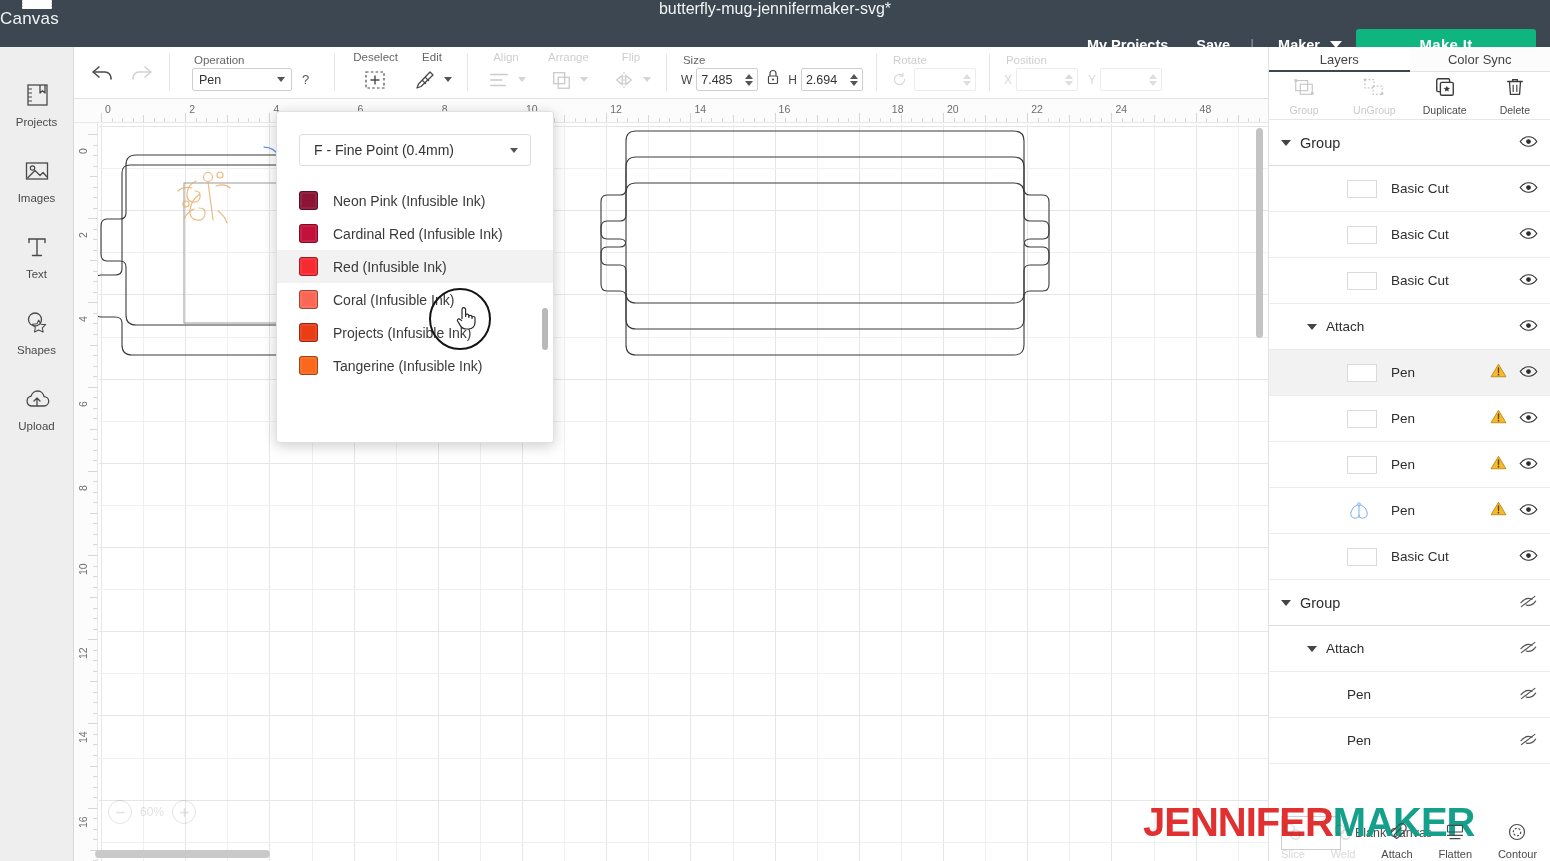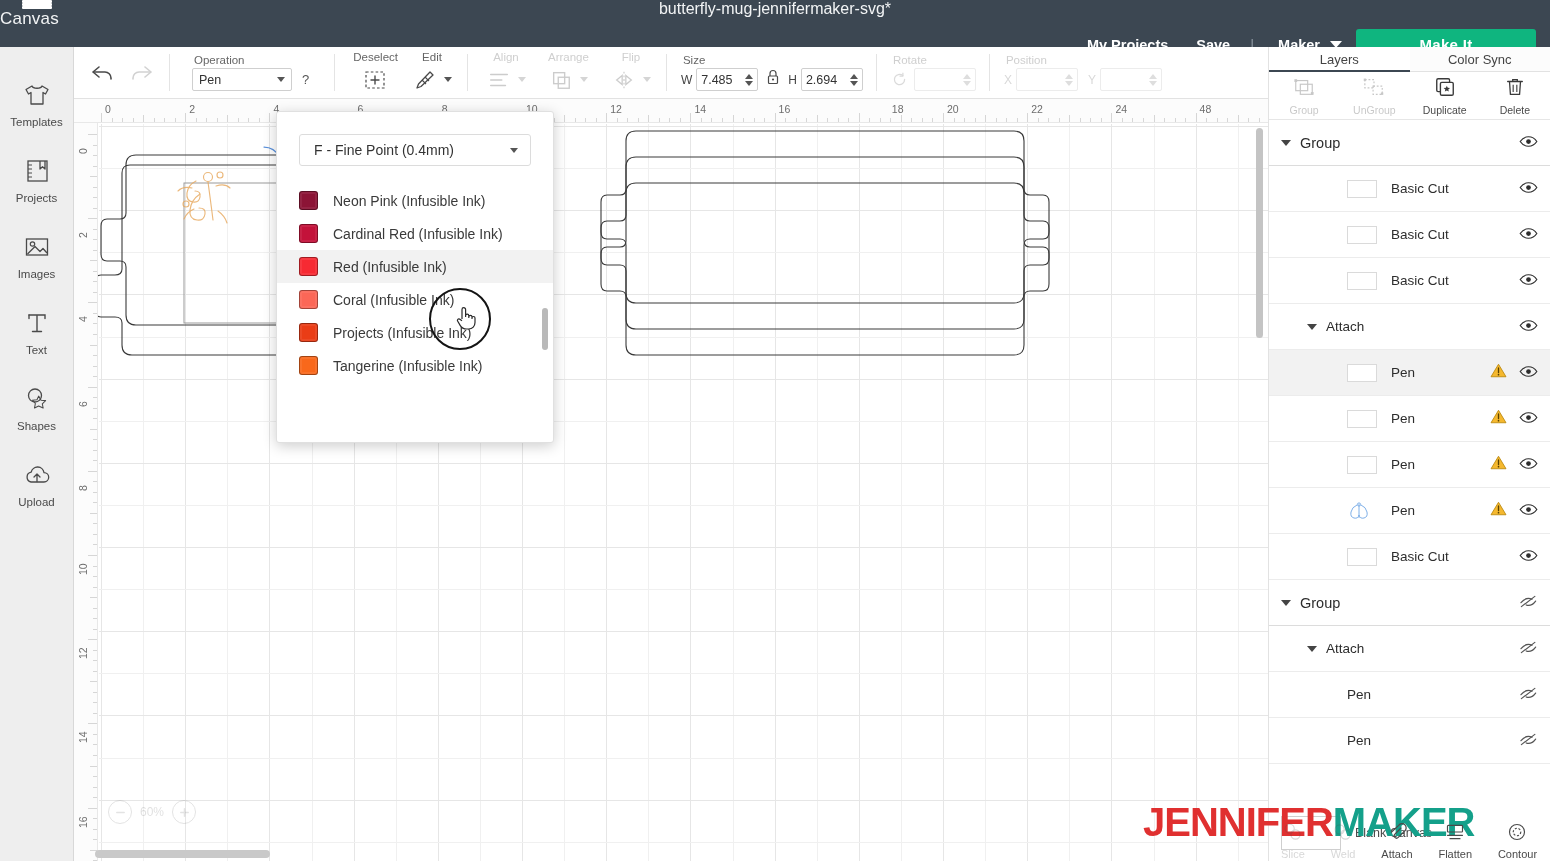--- a/index.html
+++ b/index.html
@@ -245,26 +245,20 @@
         <span>Maker</span>
         <span class="caret-down"></span>
       </div>
       <button class="makeit-btn" style="background: rgb(15, 181, 127);">Make It</button>
     </div>
   </div>
 
   <div class="leftrail">
 
 
-    <div class="rail-item">
-      <svg class="glyph" viewBox="0 0 32 32">
-        <path d="M11 7 L5 10.5 L7.5 15 L10 13.5 V25 H22 V13.5 L24.5 15 L27 10.5 L21 7 C20 10 12 10 11 7 Z" fill="none" stroke="#4a4a4a" stroke-width="1.3" stroke-linejoin="round"></path>
-      </svg>
-      <span class="lbl">Templates</span>
-    </div>
 
     <div class="rail-item">
       <svg class="glyph" viewBox="0 0 32 32">
         <rect x="7" y="6" width="19" height="20" fill="none" stroke="#4a4a4a" stroke-width="1.3"></rect>
         <path d="M7 10h4M7 14h4M7 18h4M7 22h4" stroke="#4a4a4a" stroke-width="1.1"></path>
         <path d="M19 6v8l2.5-2.2L24 14V6" fill="none" stroke="#4a4a4a" stroke-width="1.3" stroke-linejoin="round"></path>
       </svg>
       <span class="lbl">Projects</span>
     </div>
 

